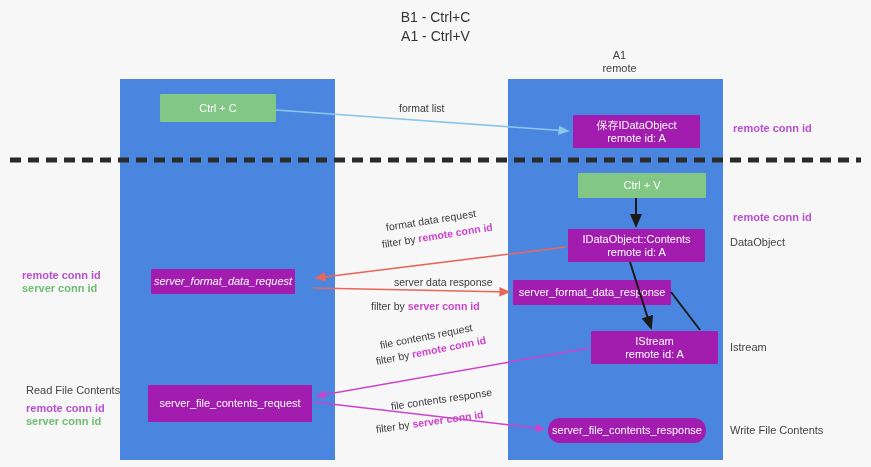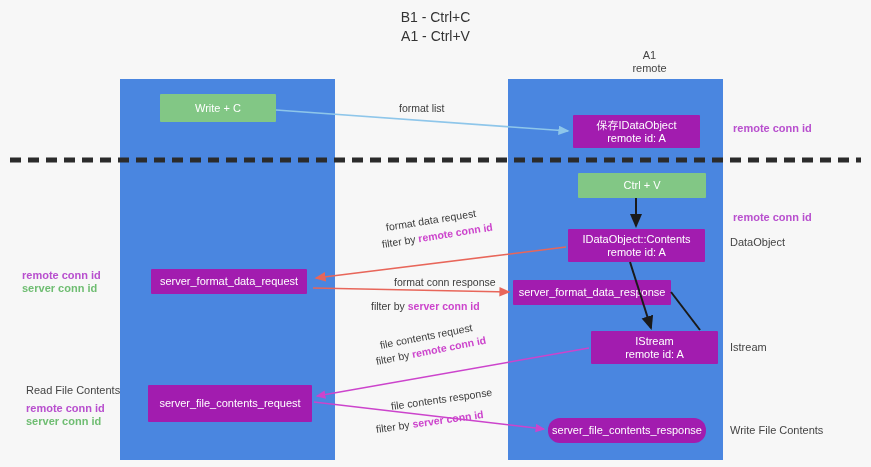--- a/index.html
+++ b/index.html
@@ -85,34 +85,34 @@
 <body>
 
 <div id="canvas">
 
   <div class="title-block" style="top:8px;left:0;">B1 - Ctrl+C
 A1 - Ctrl+V</div>
 
   <div class="lane" style="left:120px; top:79px; width:215px; height:381px;"></div>
   <div class="lane" style="left:508px; top:79px; width:215px; height:381px;"></div>
 
-  <div class="lane-title" style="left:572px; top:49px; width:155px;">A1
+  <div class="lane-title" style="left:542px; top:49px; width:155px;">A1
 remote</div>
 
-  <div class="node green" style="left:160px; top:94px; width:116px; height:28px;">Write + C</div>
+  <div class="node green" style="left:160px; top:94px; width:116px; height:28px;">Ctrl + C</div>
 
   <div class="node orange" style="left:573px; top:115px; width:127px; height:33px;">保存IDataObject
 remote id: A</div>
 
   <div class="node green" style="left:578px; top:173px; width:128px; height:25px;">Ctrl + V</div>
 
   <div class="node orange" style="left:568px; top:229px; width:137px; height:33px;">IDataObject::Contents
 remote id: A</div>
 
-  <div class="node orange" style="left:151px; top:269px; width:156px; height:25px;">server_format_data_request</div>
+  <div class="node orange" style="left:151px; top:269px; width:144px; height:25px;font-style:italic;">server_format_data_request</div>
 
   <div class="node orange" style="left:513px; top:280px; width:158px; height:25px;">server_format_data_response</div>
 
   <div class="node orange" style="left:591px; top:331px; width:127px; height:33px;">IStream
 remote id: A</div>
 
   <div class="node orange" style="left:148px; top:385px; width:164px; height:37px;">server_file_contents_request</div>
 
   <div class="node orange" style="left:548px; top:418px; width:158px; height:25px;border-radius:12px;">server_file_contents_response</div>
 
@@ -133,21 +133,21 @@
   <div class="side-label purple" style="left:26px; top:402px;">remote conn id</div>
   <div class="side-label green" style="left:26px; top:415px;">server conn id</div>
 
   <div class="edge-label" style="left:399px; top:102px;">format list</div>
 
   <div class="edge-label rot-a" style="left:386px; top:221px;">format data request</div>
   <div class="edge-label rot-a" style="left:382px; top:238px;">
     <span>filter by </span><b class="purple">remote conn id</b>
   </div>
 
-  <div class="edge-label" style="left:394px; top:276px;">format conn response</div>
+  <div class="edge-label" style="left:394px; top:276px;">server data response</div>
   <div class="edge-label" style="left:371px; top:300px;">
     <span>filter by </span><b class="purple">server conn id</b>
   </div>
 
   <div class="edge-label rot-b" style="left:380px; top:339px;">file contents request</div>
   <div class="edge-label rot-b" style="left:376px; top:355px;">
     <span>filter by </span><b class="purple">remote conn id</b>
   </div>
 
   <div class="edge-label rot-c" style="left:391px; top:400px;">file contents response</div>

